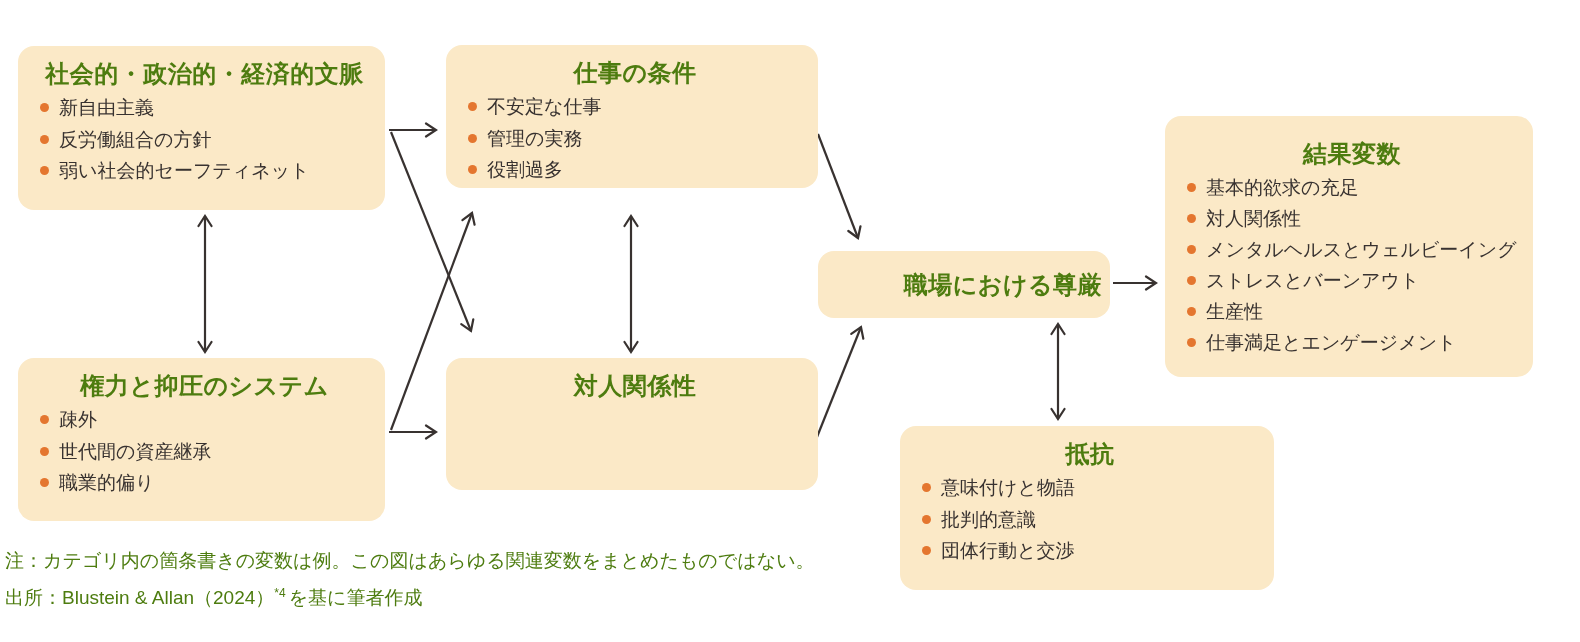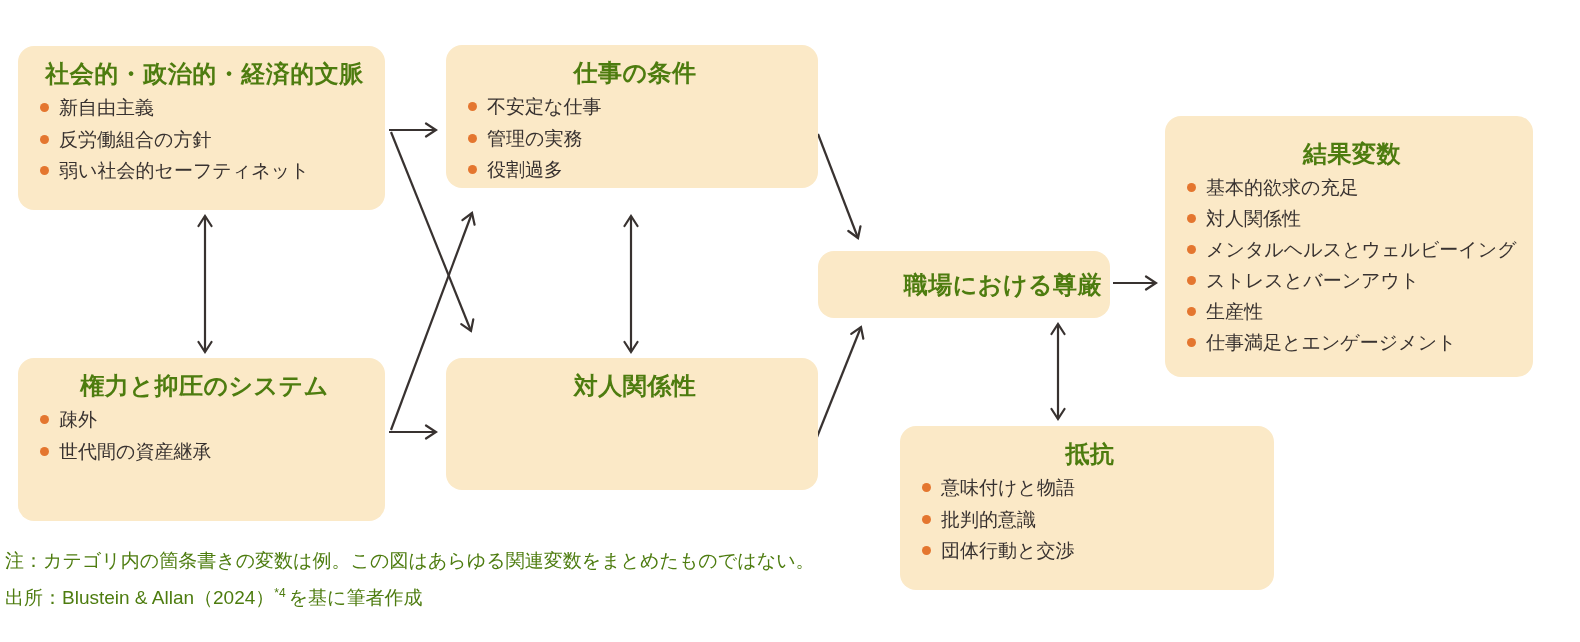--- a/index.html
+++ b/index.html
@@ -128,20 +128,24 @@
     <div class="box-title">権力と抑圧のシステム</div>
     <ul class="box-list">
       <li>
           <span class="dot"></span>
           <span>疎外</span>
         </li>
       <li>
           <span class="dot"></span>
           <span>世代間の資産継承</span>
         </li>
+      <li>
+          <span class="dot"></span>
+          <span>職業的偏り</span>
+        </li>
     </ul>
   </div>
 
   <div class="box b-work">
     <div class="box-title">仕事の条件</div>
     <ul class="box-list">
       <li>
           <span class="dot"></span>
           <span>不安定な仕事</span>
         </li>

